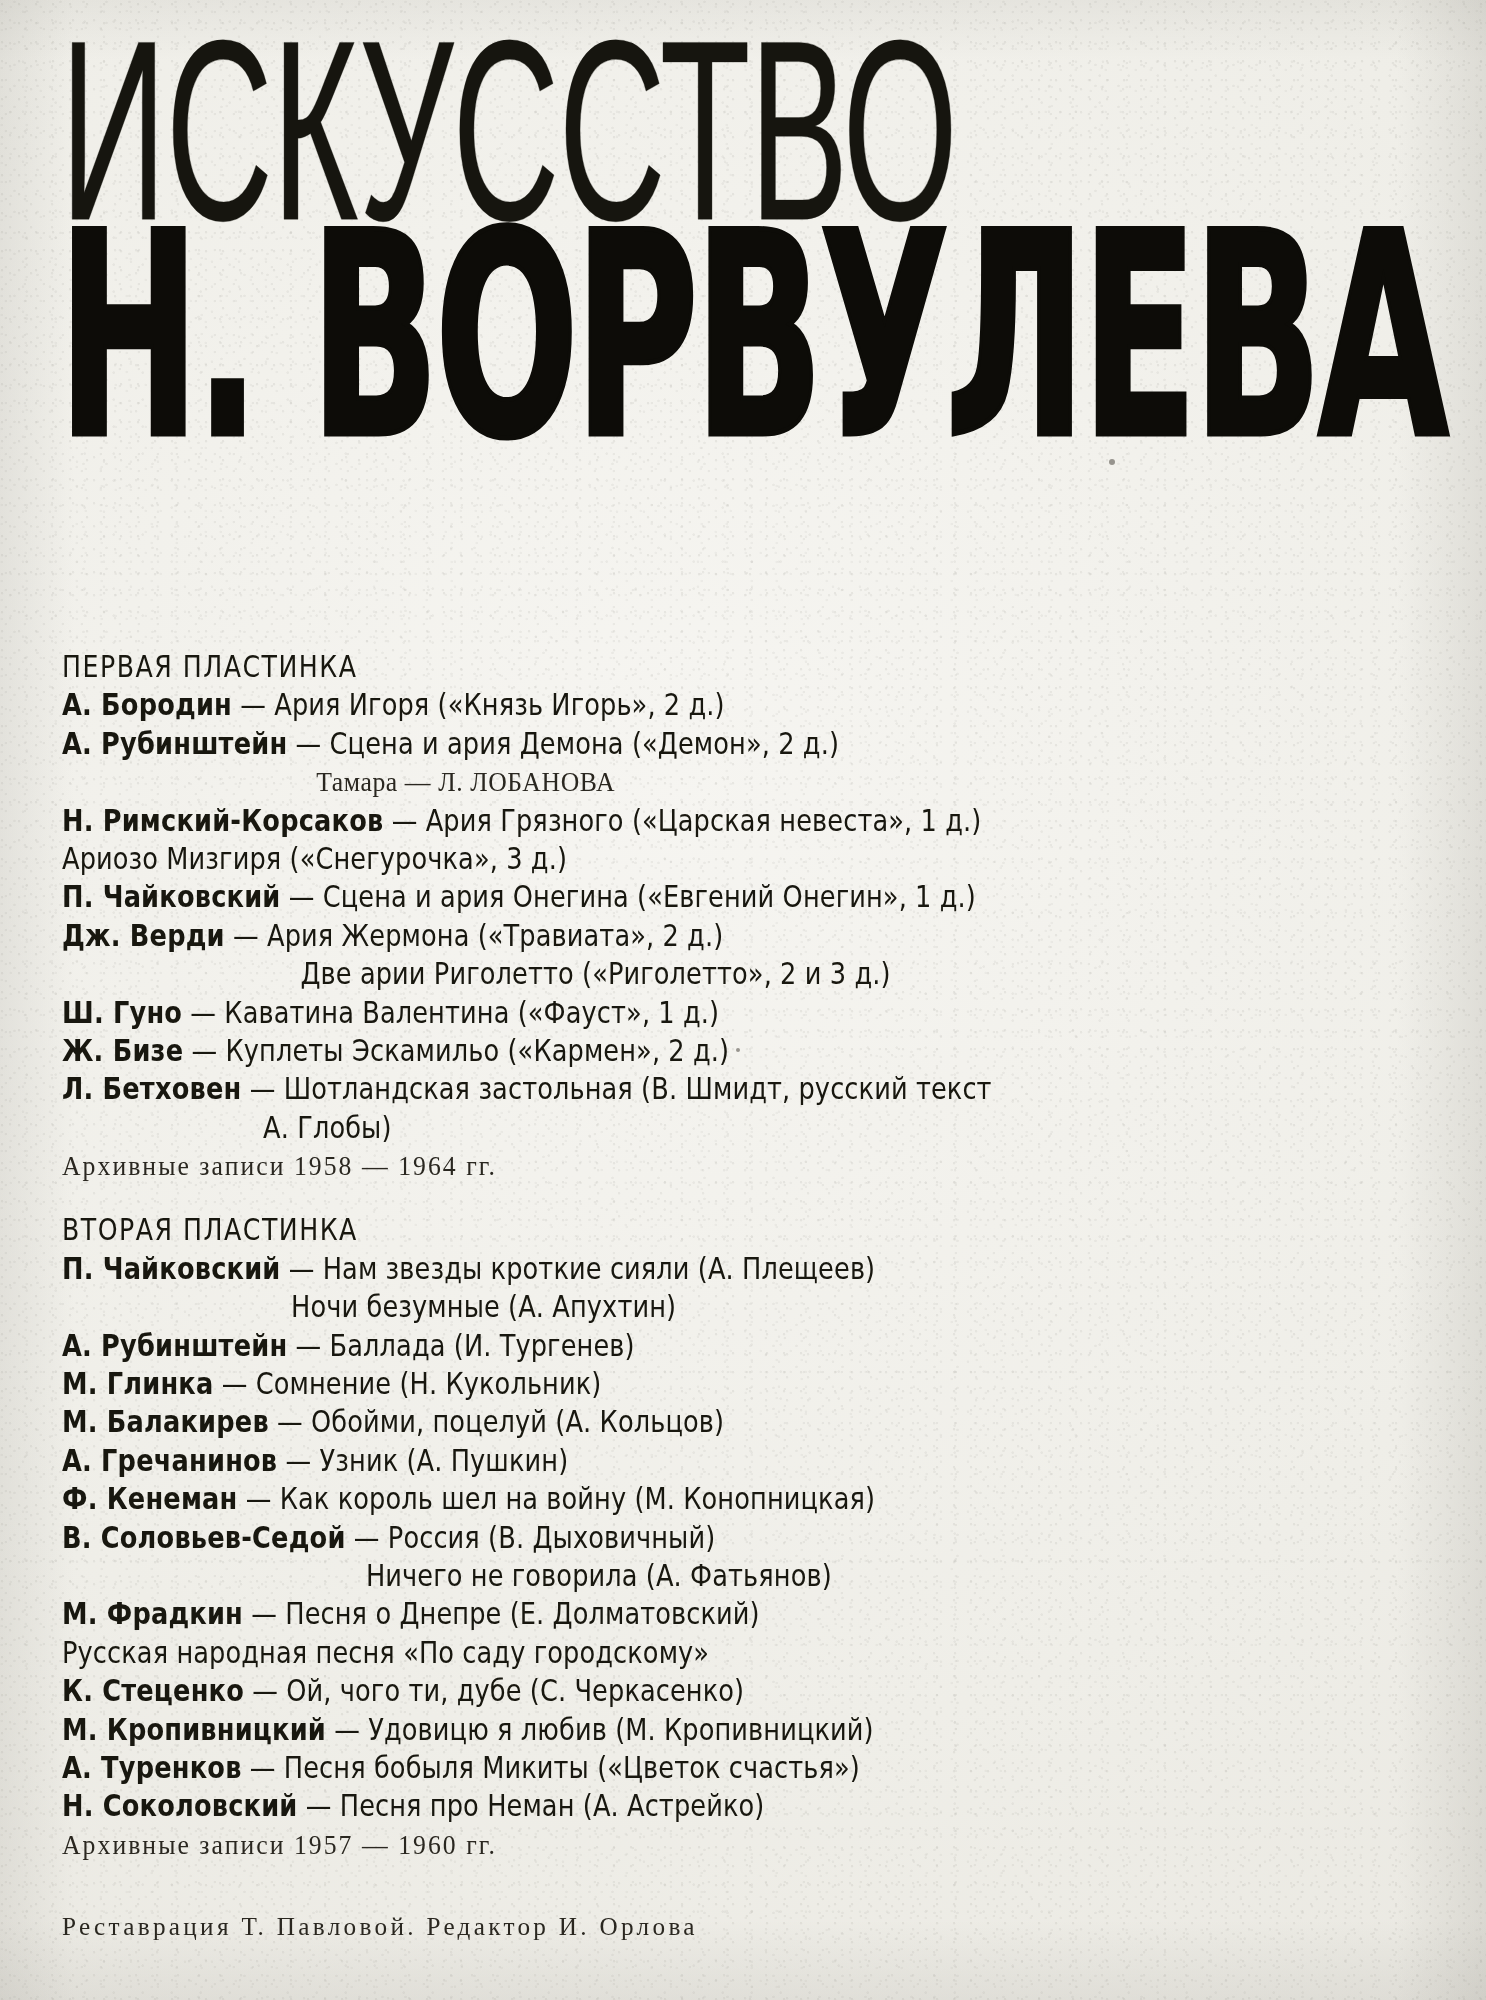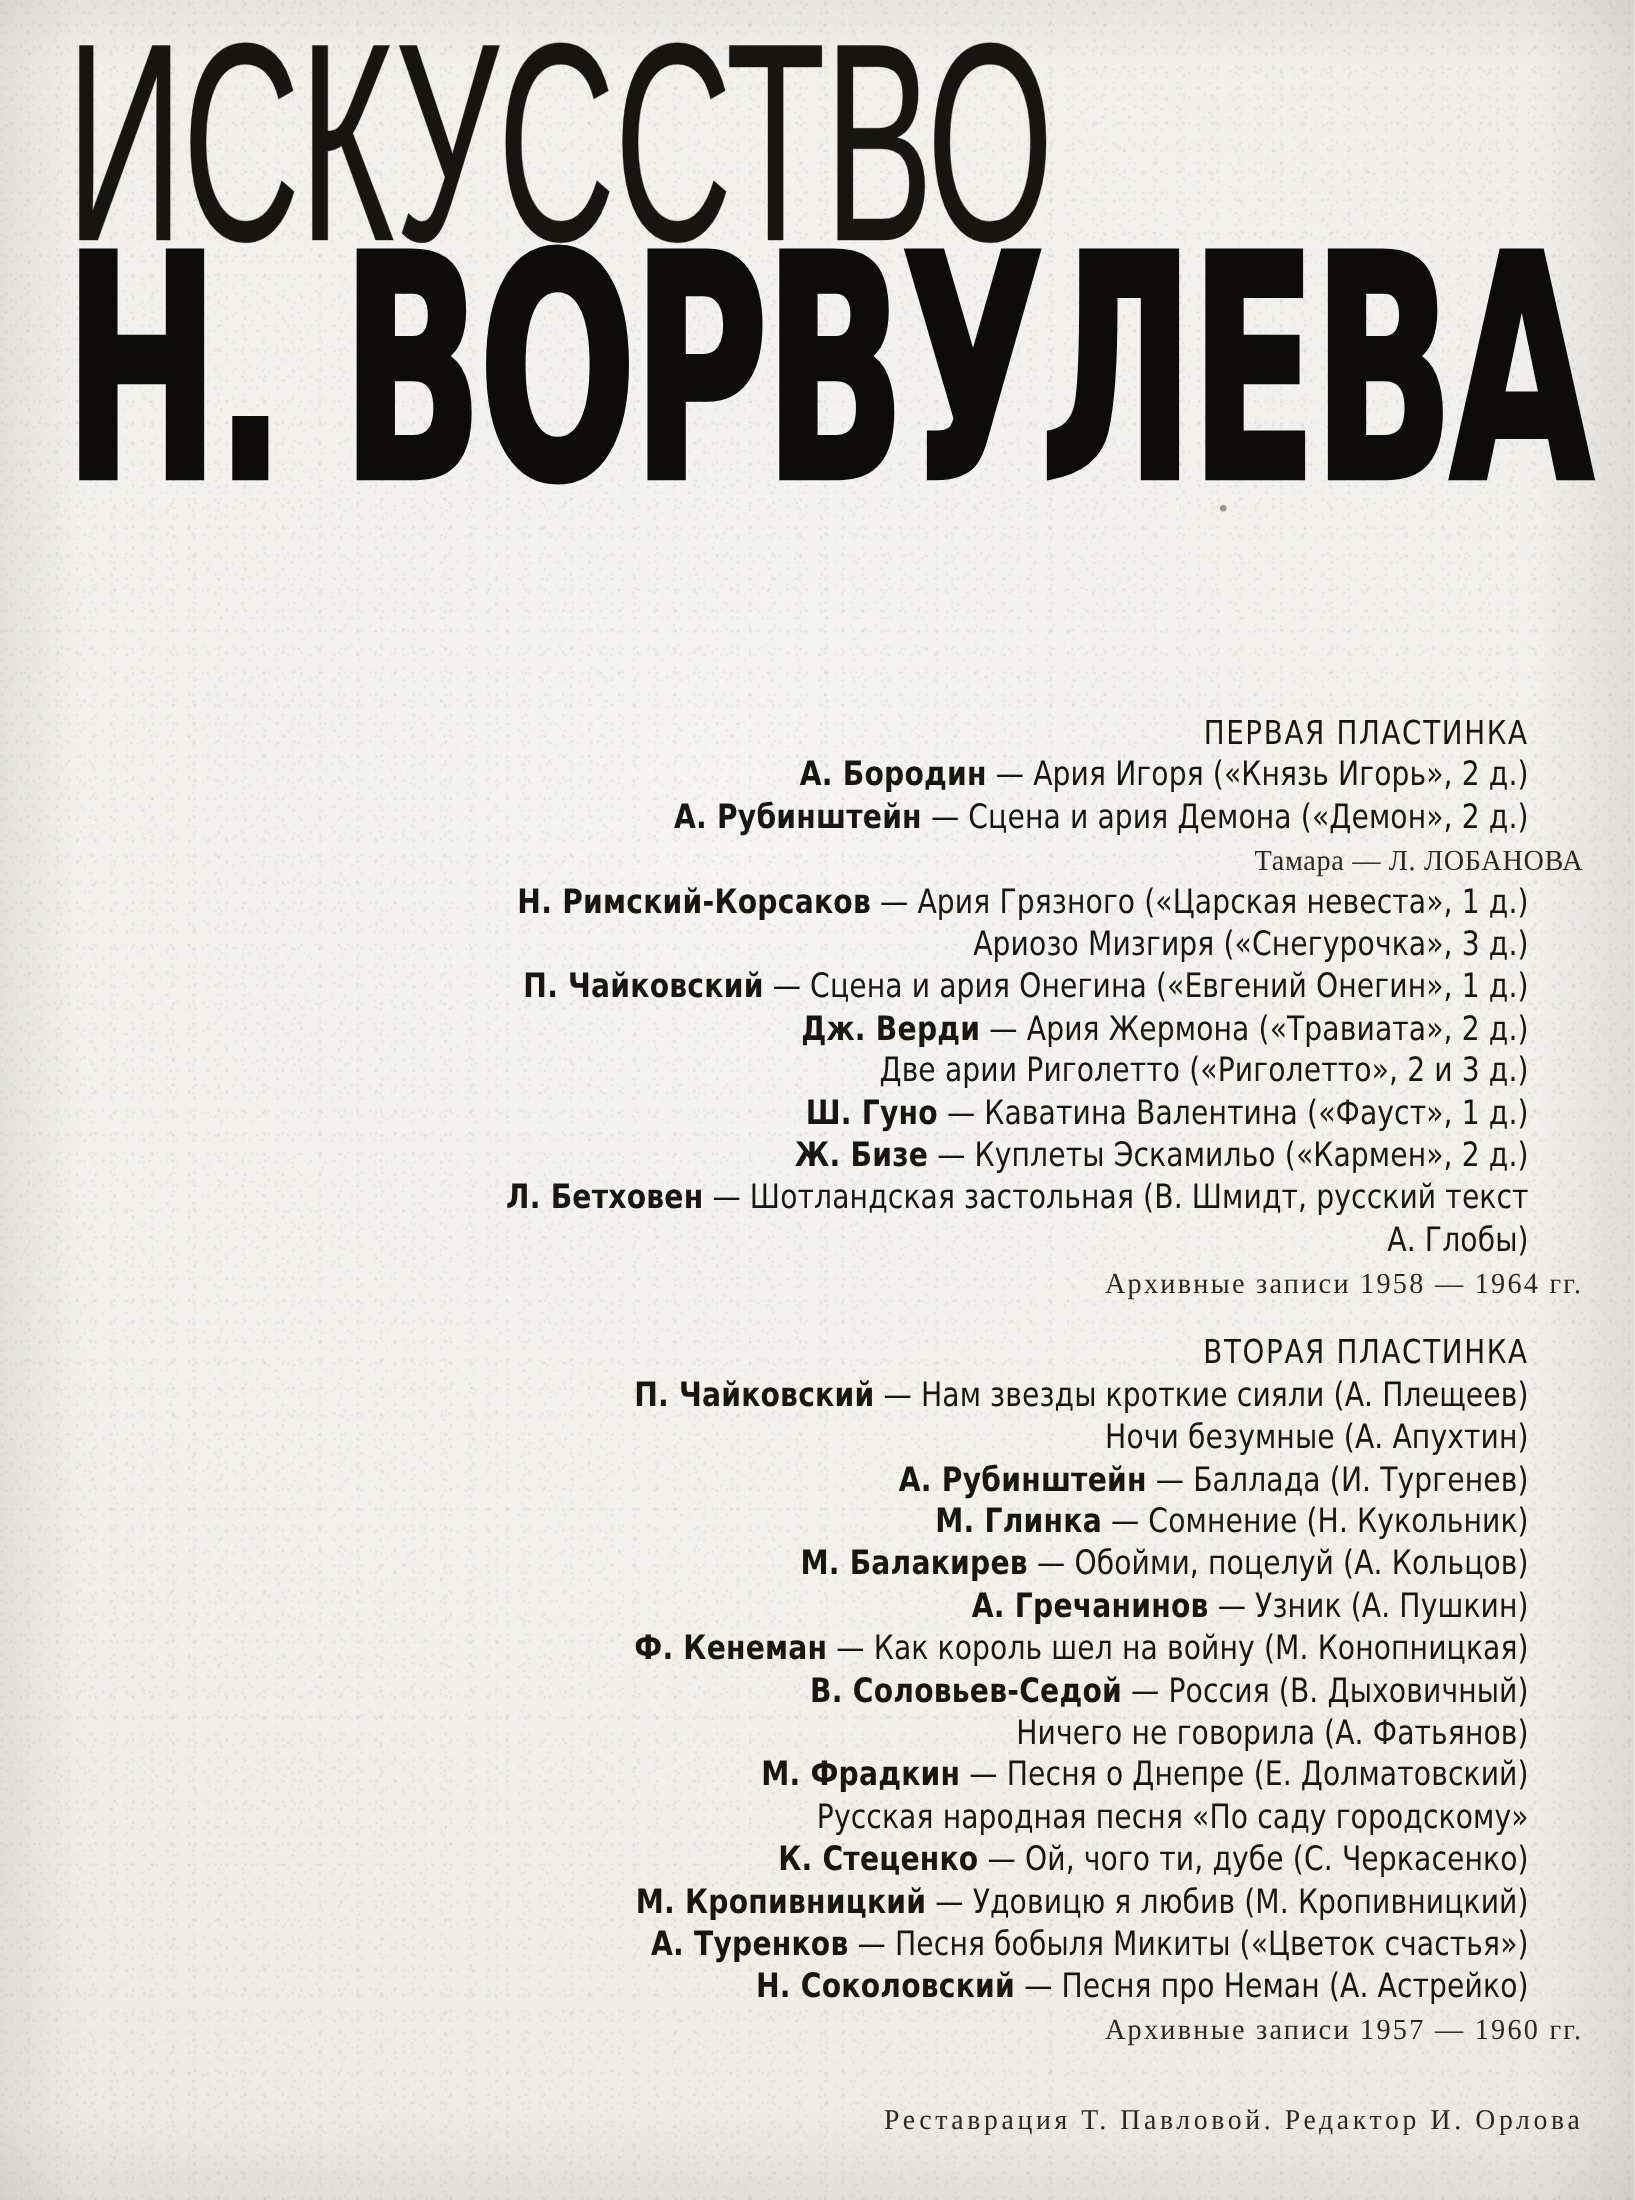--- a/index.html
+++ b/index.html
@@ -75,21 +75,20 @@
     color:#0d0c08;
     -webkit-text-stroke:5px #0d0c08;
   }
 
   
   .listing{
     position:absolute;
     left:62px;
     width:1420px;
     top:648px;
-    text-align:right;
   }
   .row{
     height:38.4px;
     line-height:38.4px;
     white-space:nowrap;
     font-size:30.5px;
     letter-spacing:.1px;
     color:#18170f;
   }
   

